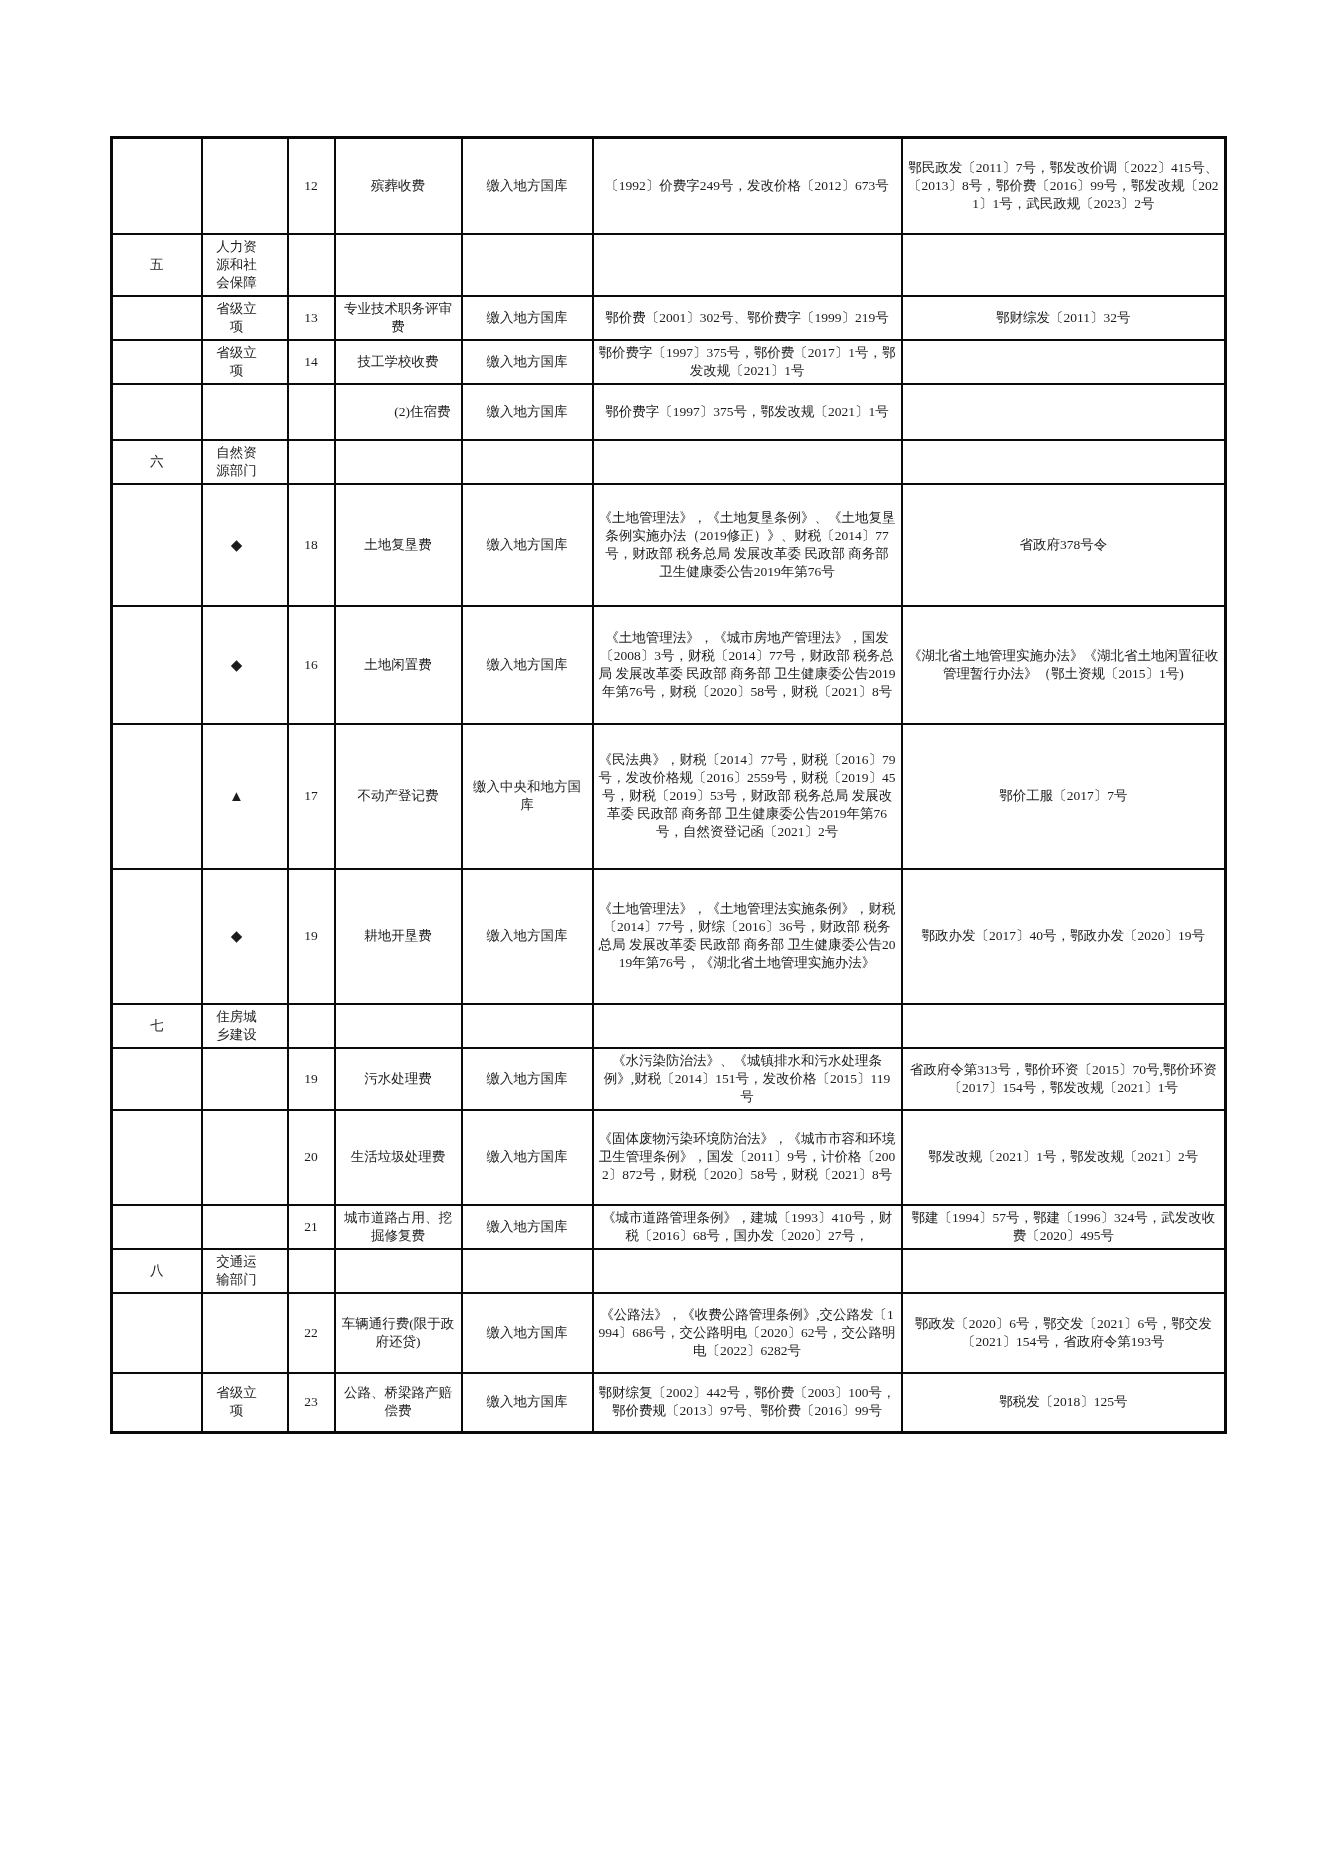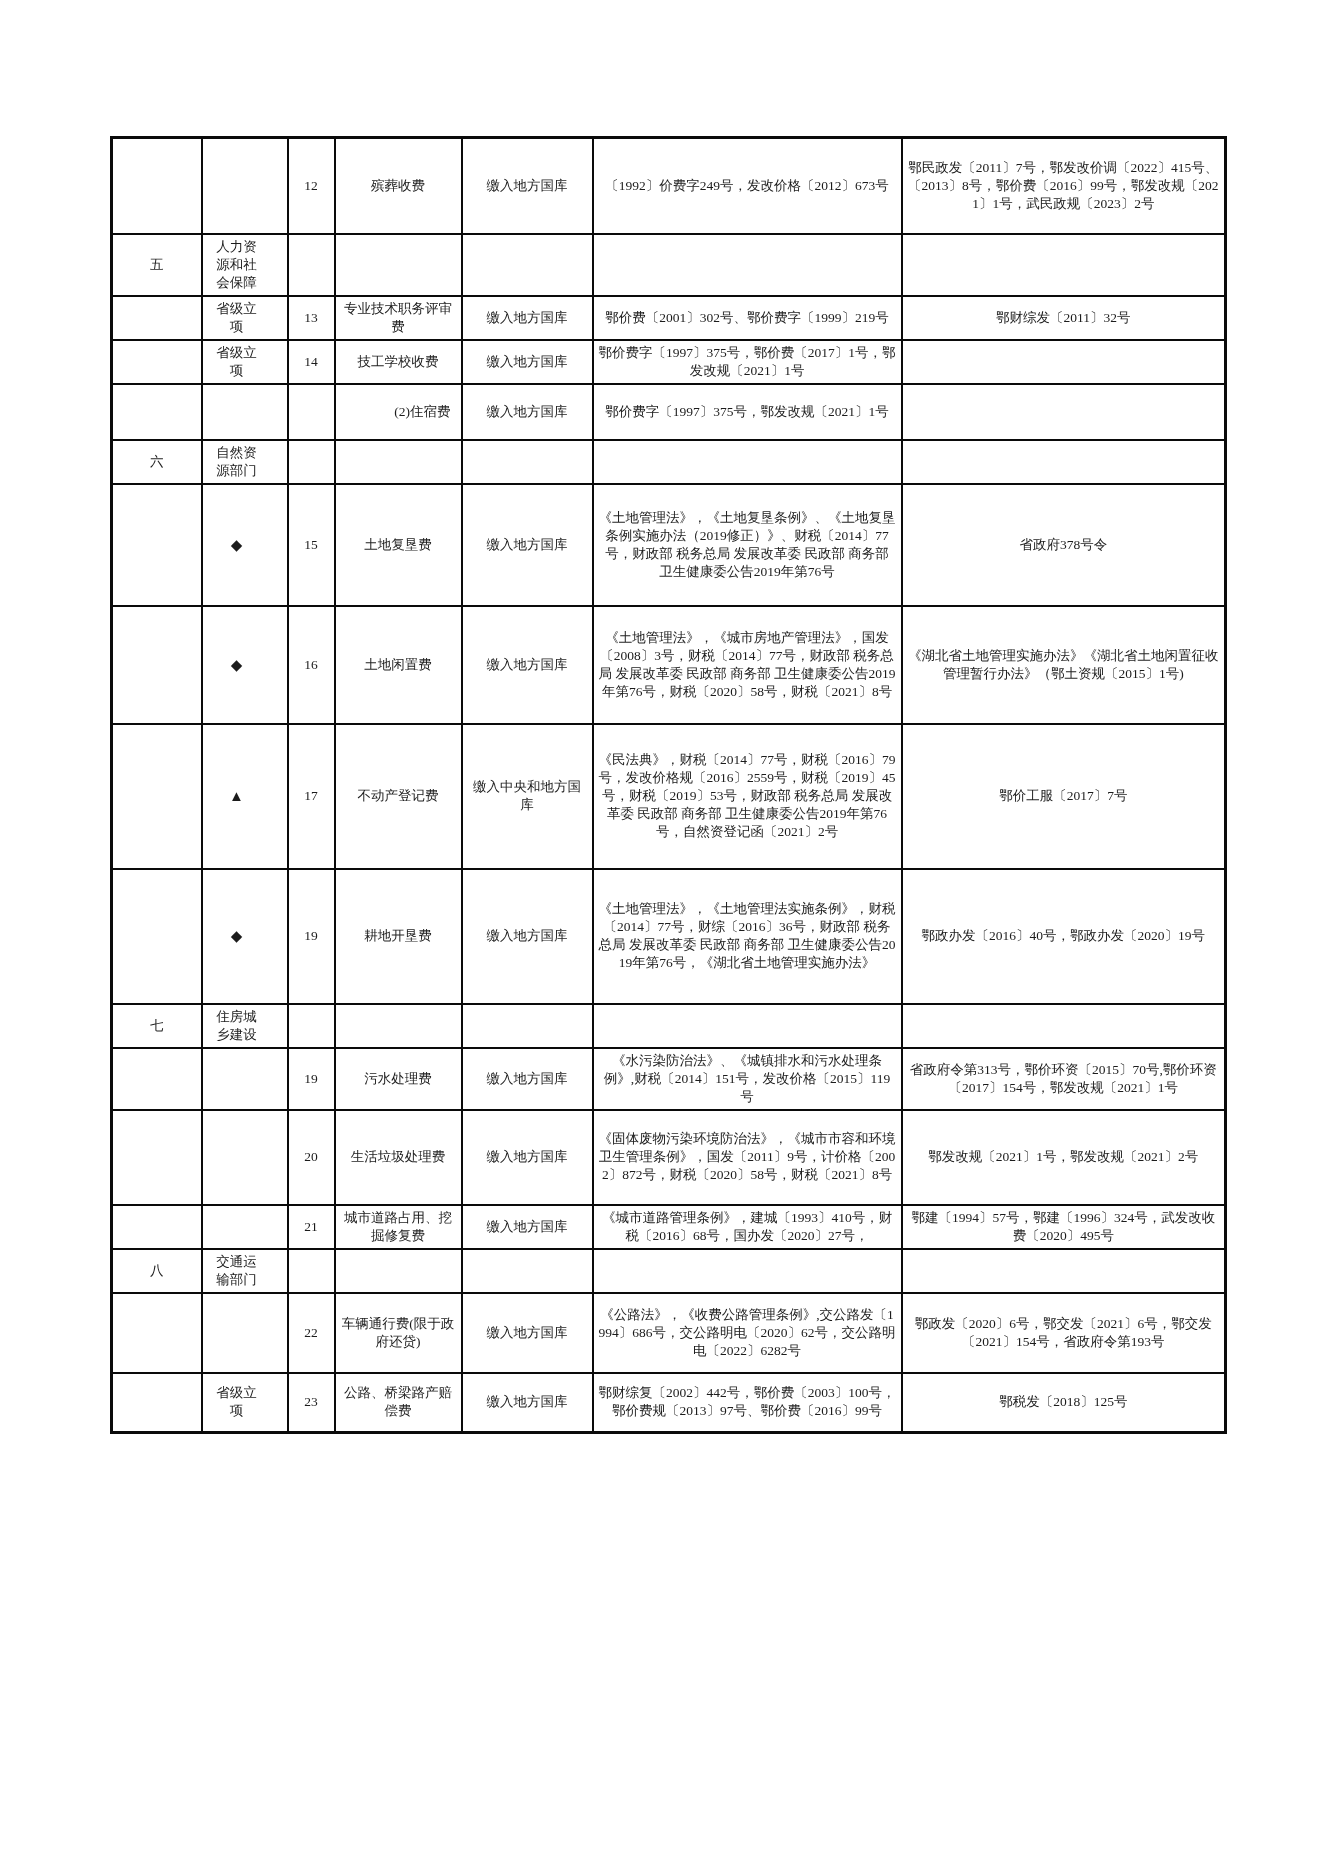--- a/index.html
+++ b/index.html
@@ -121,21 +121,21 @@
             <td class="dept-col">自然资源部门</td>
             <td></td>
             <td></td>
             <td></td>
             <td></td>
             <td></td>
           </tr>
           <tr style="height: 122px;">
             <td></td>
             <td class="dept-col marker">◆</td>
-            <td>15</td>
+            <td>18</td>
             <td>土地复垦费</td>
             <td>缴入地方国库</td>
             <td>《土地管理法》，《土地复垦条例》、《土地复垦条例实施办法（2019修正）》、财税〔2014〕77号，财政部 税务总局 发展改革委 民政部 商务部 卫生健康委公告2019年第76号</td>
             <td>省政府378号令</td>
           </tr>
           <tr style="height: 118px;">
             <td></td>
             <td class="dept-col marker">◆</td>
             <td>16</td>
             <td>土地闲置费</td>
@@ -152,21 +152,21 @@
             <td>《民法典》，财税〔2014〕77号，财税〔2016〕79号，发改价格规〔2016〕2559号，财税〔2019〕45号，财税〔2019〕53号，财政部 税务总局 发展改革委 民政部 商务部 卫生健康委公告2019年第76号，自然资登记函〔2021〕2号</td>
             <td>鄂价工服〔2017〕7号</td>
           </tr>
           <tr style="height: 135px;">
             <td></td>
             <td class="dept-col marker">◆</td>
             <td>19</td>
             <td>耕地开垦费</td>
             <td>缴入地方国库</td>
             <td>《土地管理法》，《土地管理法实施条例》，财税〔2014〕77号，财综〔2016〕36号，财政部 税务总局 发展改革委 民政部 商务部 卫生健康委公告2019年第76号，《湖北省土地管理实施办法》</td>
-            <td>鄂政办发〔2016〕40号，鄂政办发〔2020〕19号</td>
+            <td>鄂政办发〔2017〕40号，鄂政办发〔2020〕19号</td>
           </tr>
           <tr style="height: 38px;">
             <td>七</td>
             <td class="dept-col">住房城乡建设</td>
             <td></td>
             <td></td>
             <td></td>
             <td></td>
             <td></td>
           </tr>

